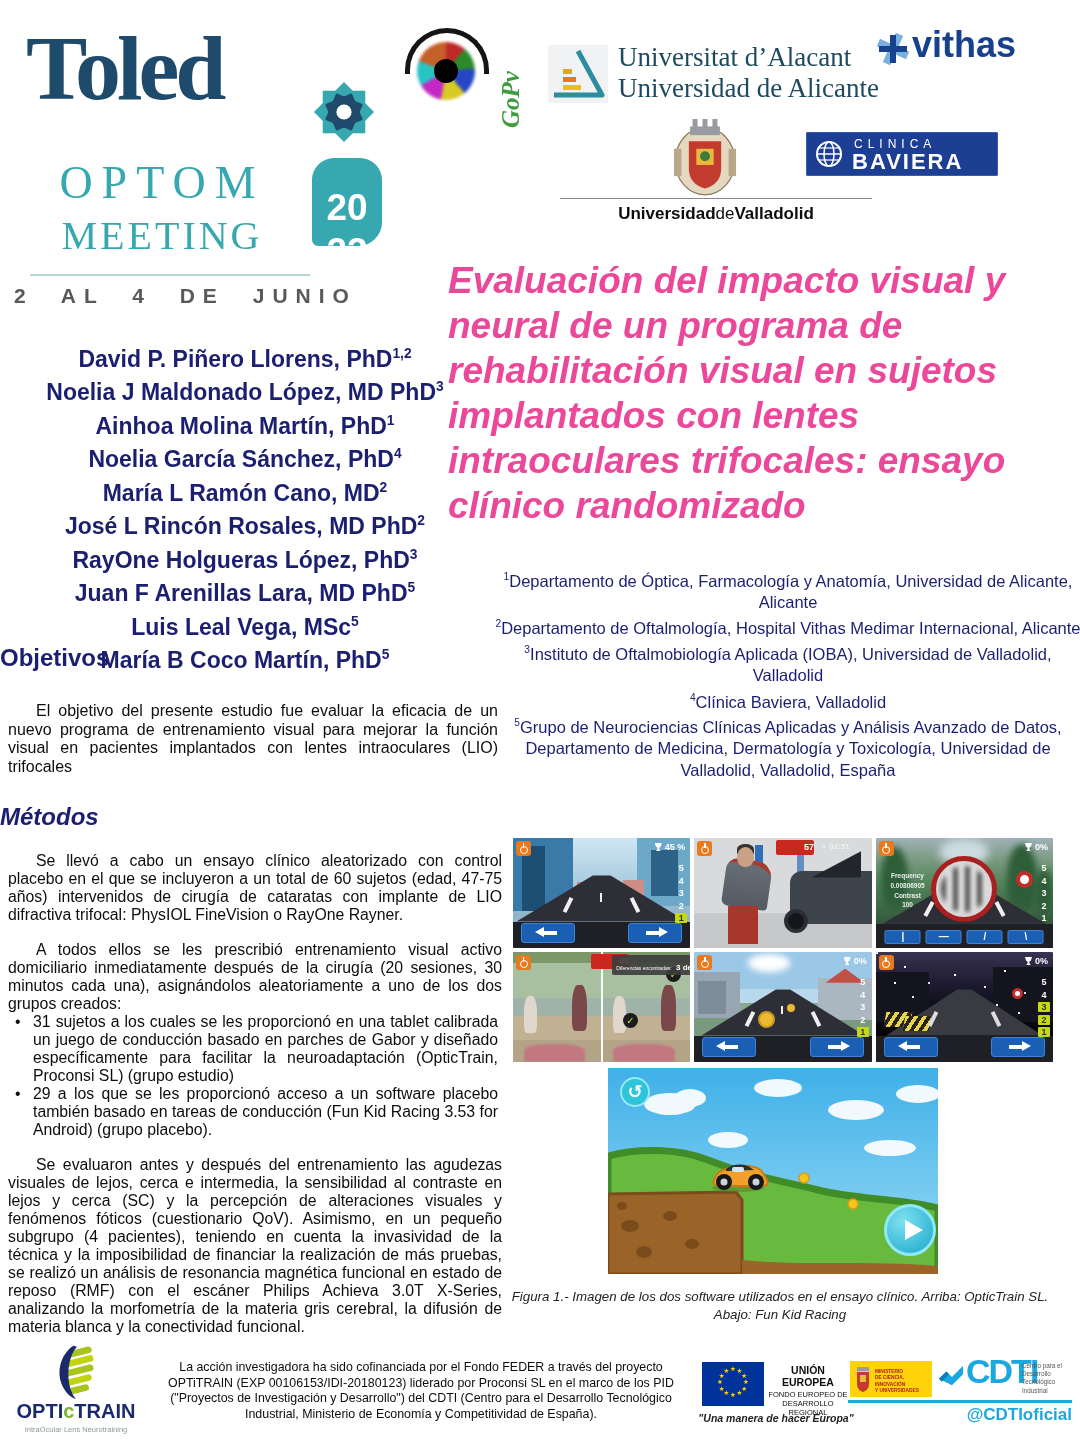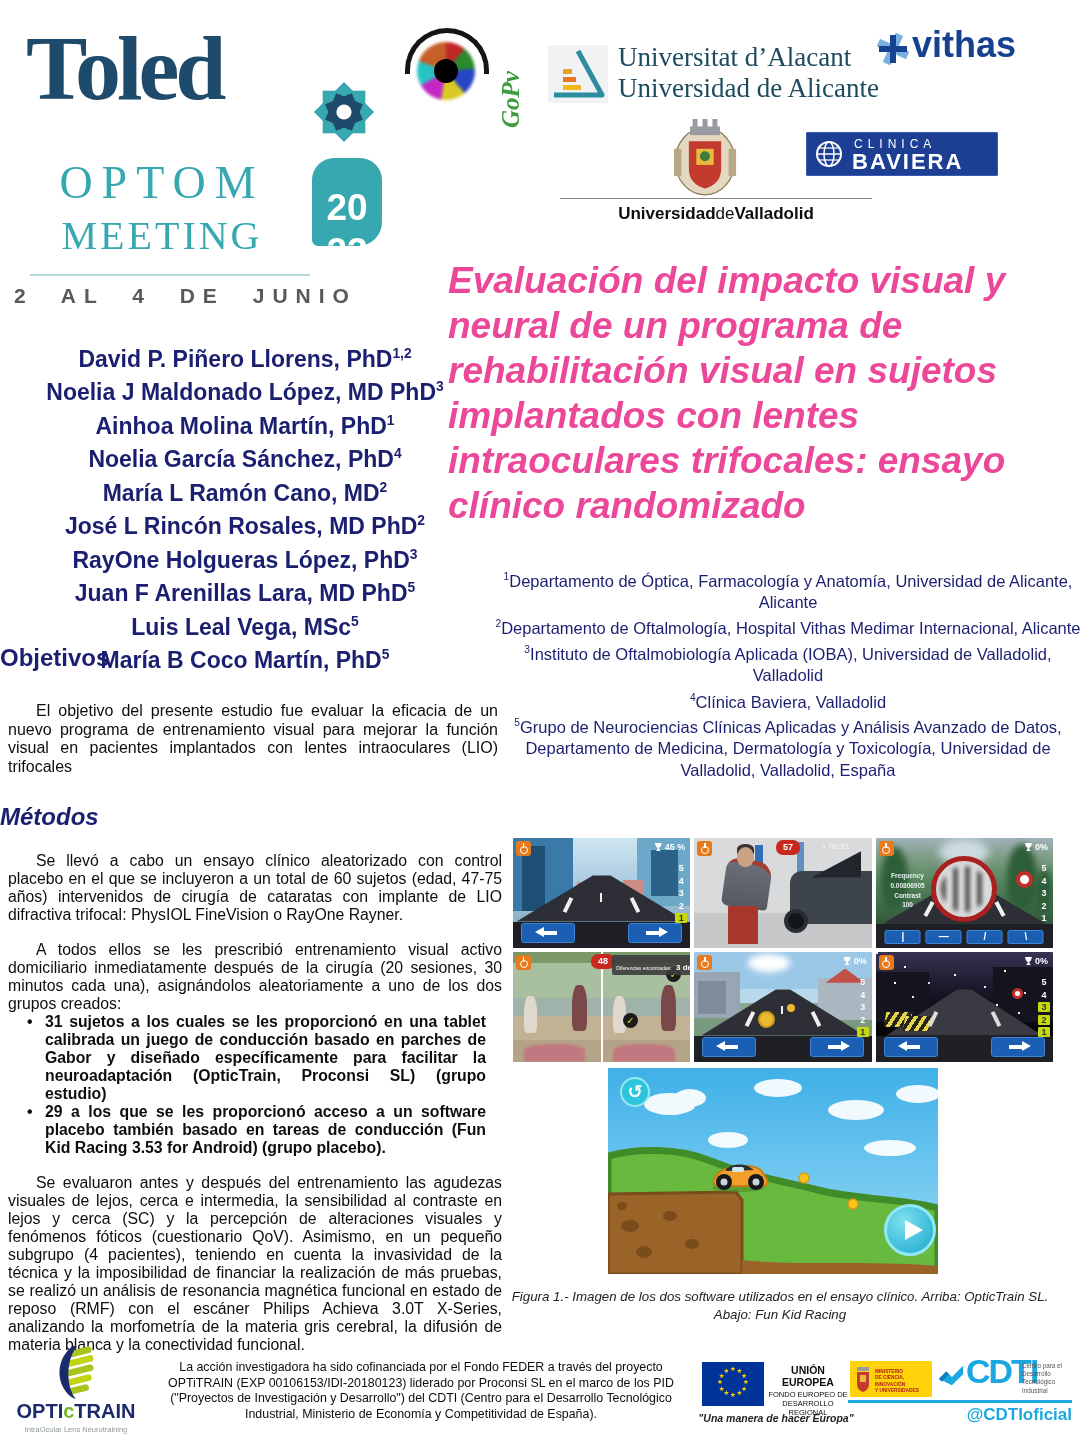--- a/index.html
+++ b/index.html
@@ -87,21 +87,21 @@
   
   .sec-h{width:505px;font:bold 24px "Liberation Sans",sans-serif;color:#1b1f70;}
   .h-obj{left:0;top:644px;}
   .h-met{left:0;top:803px;font-style:italic;}
   .p-obj{left:8px;top:702px;width:490px;font:400 16px/18.6px "Liberation Sans",sans-serif;
          text-align:justify;text-indent:28px;color:#0d0d0d;}
   .met-body{left:8px;top:852px;width:494px;font:400 15.8px/18px "Liberation Sans",sans-serif;
             text-align:justify;color:#0d0d0d;}
   .met-body p{margin:0 0 17px;text-indent:28px;}
   .met-body p.nogap{margin-bottom:0;}
-  .met-list{margin:0 16px 17px;font-weight:bold;}
+  .met-list{margin:0 4px 17px;}
   .met-li{position:relative;padding-left:21px;}
   .met-li::before{content:"\2022";position:absolute;left:3px;top:0;}
 
   
   .fig-grid{left:513px;top:838px;width:540px;height:224px;display:grid;
             grid-template-columns:repeat(3,1fr);grid-template-rows:1fr 1fr;gap:4px;}
   .panel{position:relative;overflow:hidden;background:#9ab0c0;border-radius:1px;}
   .pwr{position:absolute;top:3px;left:3px;width:15px;height:15px;background:#e87a1e;
        border-radius:3px;z-index:6;}
   .pwr::before{content:"";position:absolute;left:3.5px;top:4.5px;width:6px;height:6px;
@@ -144,22 +144,22 @@
   .g-wheel{position:absolute;right:36%;bottom:14%;width:24px;height:24px;border-radius:50%;
            background:#14161a;border:4px solid #2a2e34;}
   .g-head{position:absolute;left:24%;top:8%;width:17px;height:20px;background:#c9a286;
           border-radius:50% 50% 45% 45%;}
   .g-hair{position:absolute;left:24%;top:5%;width:17px;height:10px;background:#3a3330;
           border-radius:50% 50% 0 0;}
   .g-body{position:absolute;left:17%;top:20%;width:26%;height:44%;
           background:linear-gradient(#6a7078,#555a62);border-radius:12px 16px 4px 6px;
           transform:rotate(8deg);box-shadow:inset -4px 14px 0 -10px #a83a2e;}
   .g-pants{position:absolute;left:19%;top:62%;width:17%;height:34%;background:#a8362c;}
-  .badge-red{position:absolute;top:2px;z-index:6;background:#c8281e;color:#fff;text-align:center;
-             font:bold 9px/15px "Liberation Sans",sans-serif;width:24px;height:15px;border-radius:7px;}
+  .badge-red{position:absolute;top:2px;z-index:6;background:#c8281e;color:#fff;text-align:right;
+             font:bold 9px/15px "Liberation Sans",sans-serif;width:38px;height:15px;border-radius:2px;}
   .timer{position:absolute;top:4px;right:22px;z-index:6;color:#f0f0f0;
          font:bold 8px "Liberation Sans",sans-serif;}
   
   .p-for{background:linear-gradient(180deg,#9fb2b8 0,#7e9c85 18%,#55855c 40%,#3e6b47 62%,#35593c 76%);}
   .f-t{position:absolute;background:#2e5e38;border-radius:50% 50% 40% 40%;filter:blur(3px);z-index:1;}
   .f-cl{position:absolute;left:36%;top:1%;width:28%;height:24%;background:#cddbe2;border-radius:50%;
         filter:blur(4px);z-index:1;}
   .gabor{position:absolute;left:50%;top:16%;transform:translateX(-50%);width:66px;height:66px;
          border:5px solid #a82020;border-radius:50%;background:#d9d9d9;overflow:hidden;z-index:5;}
   .gabor i{position:absolute;inset:5px;border-radius:50%;

